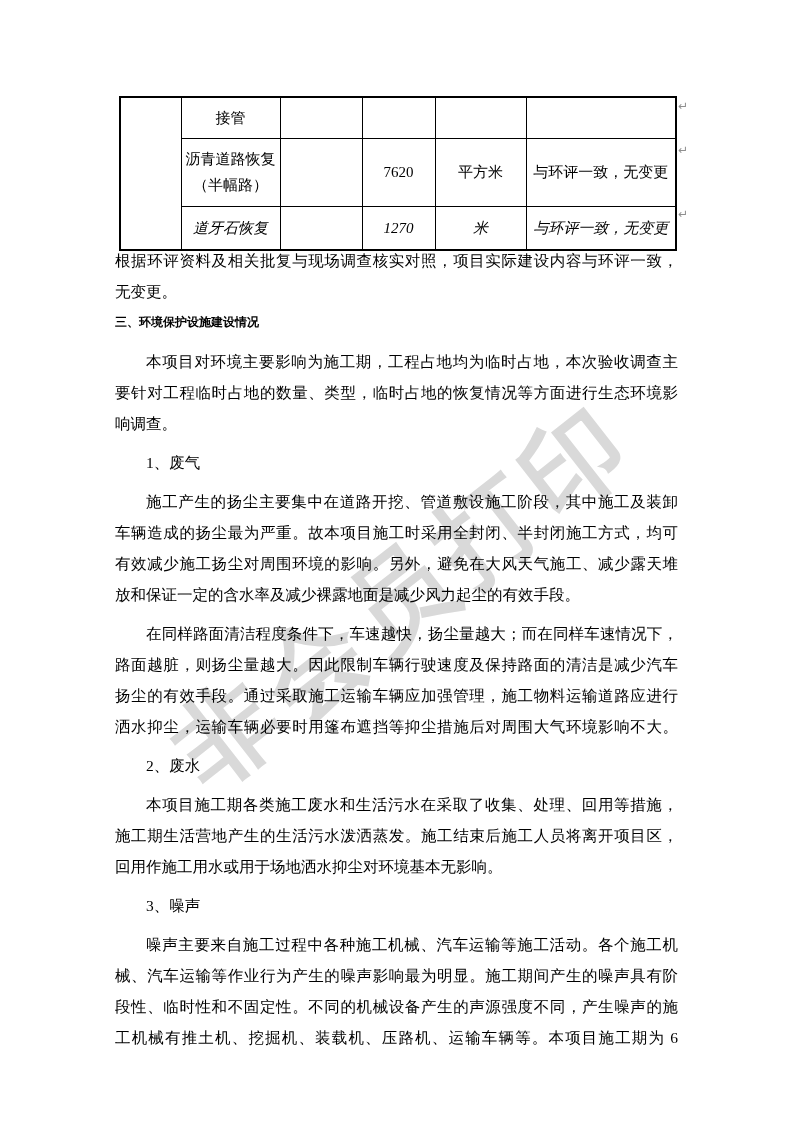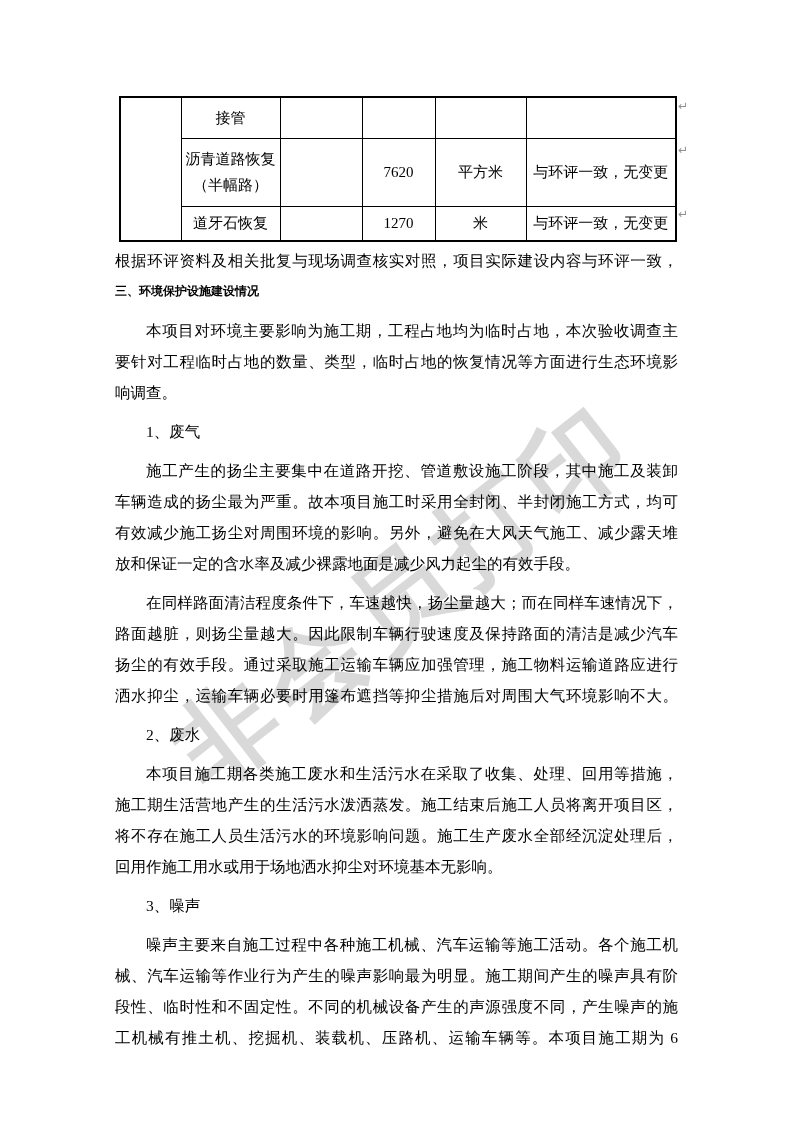--- a/index.html
+++ b/index.html
@@ -42,21 +42,21 @@
     border:1px solid #000;
     text-align:center;
     vertical-align:middle;
     white-space:pre-line;
     line-height:26px;
     padding:1px 2px;
     overflow:hidden;
   }
   #construction-table tr:nth-child(1){ height:41px; }
   #construction-table tr:nth-child(2){ height:68px; }
-  #construction-table tr:nth-child(3){ height:35px; }
+  #construction-table tr:nth-child(3){ height:44px;font-style:italic; }
 
   
   .row-end-mark {
     position:absolute;
     left:678px;
     color:#8f8f8f;
     font-size:12px;
     font-family:"DejaVu Sans",sans-serif;
     line-height:12px;
   }
@@ -124,36 +124,36 @@
       </tr>
     </tbody>
 </table>
 
 <span class="row-end-mark mark-1">↵</span>
 <span class="row-end-mark mark-2">↵</span>
 <span class="row-end-mark mark-3">↵</span>
 
 <div id="doc">
     <div class="line full">根据环评资料及相关批复与现场调查核实对照，项目实际建设内容与环评一致，</div>
+    <div class="line">无变更。</div>
     <div class="line bold">三、环境保护设施建设情况</div>
     <div class="line full indent">本项目对环境主要影响为施工期，工程占地均为临时占地，本次验收调查主</div>
     <div class="line full">要针对工程临时占地的数量、类型，临时占地的恢复情况等方面进行生态环境影</div>
     <div class="line">响调查。</div>
     <div class="line indent">1、废气</div>
     <div class="line full indent">施工产生的扬尘主要集中在道路开挖、管道敷设施工阶段，其中施工及装卸</div>
     <div class="line full">车辆造成的扬尘最为严重。故本项目施工时采用全封闭、半封闭施工方式，均可</div>
     <div class="line full">有效减少施工扬尘对周围环境的影响。另外，避免在大风天气施工、减少露天堆</div>
     <div class="line">放和保证一定的含水率及减少裸露地面是减少风力起尘的有效手段。</div>
     <div class="line full indent">在同样路面清洁程度条件下，车速越快，扬尘量越大；而在同样车速情况下，</div>
     <div class="line full">路面越脏，则扬尘量越大。因此限制车辆行驶速度及保持路面的清洁是减少汽车</div>
     <div class="line full">扬尘的有效手段。通过采取施工运输车辆应加强管理，施工物料运输道路应进行</div>
     <div class="line full">洒水抑尘，运输车辆必要时用篷布遮挡等抑尘措施后对周围大气环境影响不大。</div>
     <div class="line indent">2、废水</div>
     <div class="line full indent">本项目施工期各类施工废水和生活污水在采取了收集、处理、回用等措施，</div>
     <div class="line full">施工期生活营地产生的生活污水泼洒蒸发。施工结束后施工人员将离开项目区，</div>
-    <div class="line full">将不存在施工人员生活污水的环境影响问题。施工生产废水全部经沉淀处理后，</div>
     <div class="line">回用作施工用水或用于场地洒水抑尘对环境基本无影响。</div>
     <div class="line indent">3、噪声</div>
     <div class="line full indent">噪声主要来自施工过程中各种施工机械、汽车运输等施工活动。各个施工机</div>
     <div class="line full">械、汽车运输等作业行为产生的噪声影响最为明显。施工期间产生的噪声具有阶</div>
     <div class="line full">段性、临时性和不固定性。不同的机械设备产生的声源强度不同，产生噪声的施</div>
     <div class="line full">工机械有推土机、挖掘机、装载机、压路机、运输车辆等。本项目施工期为 6</div>
   </div>
 
 </body></html>

